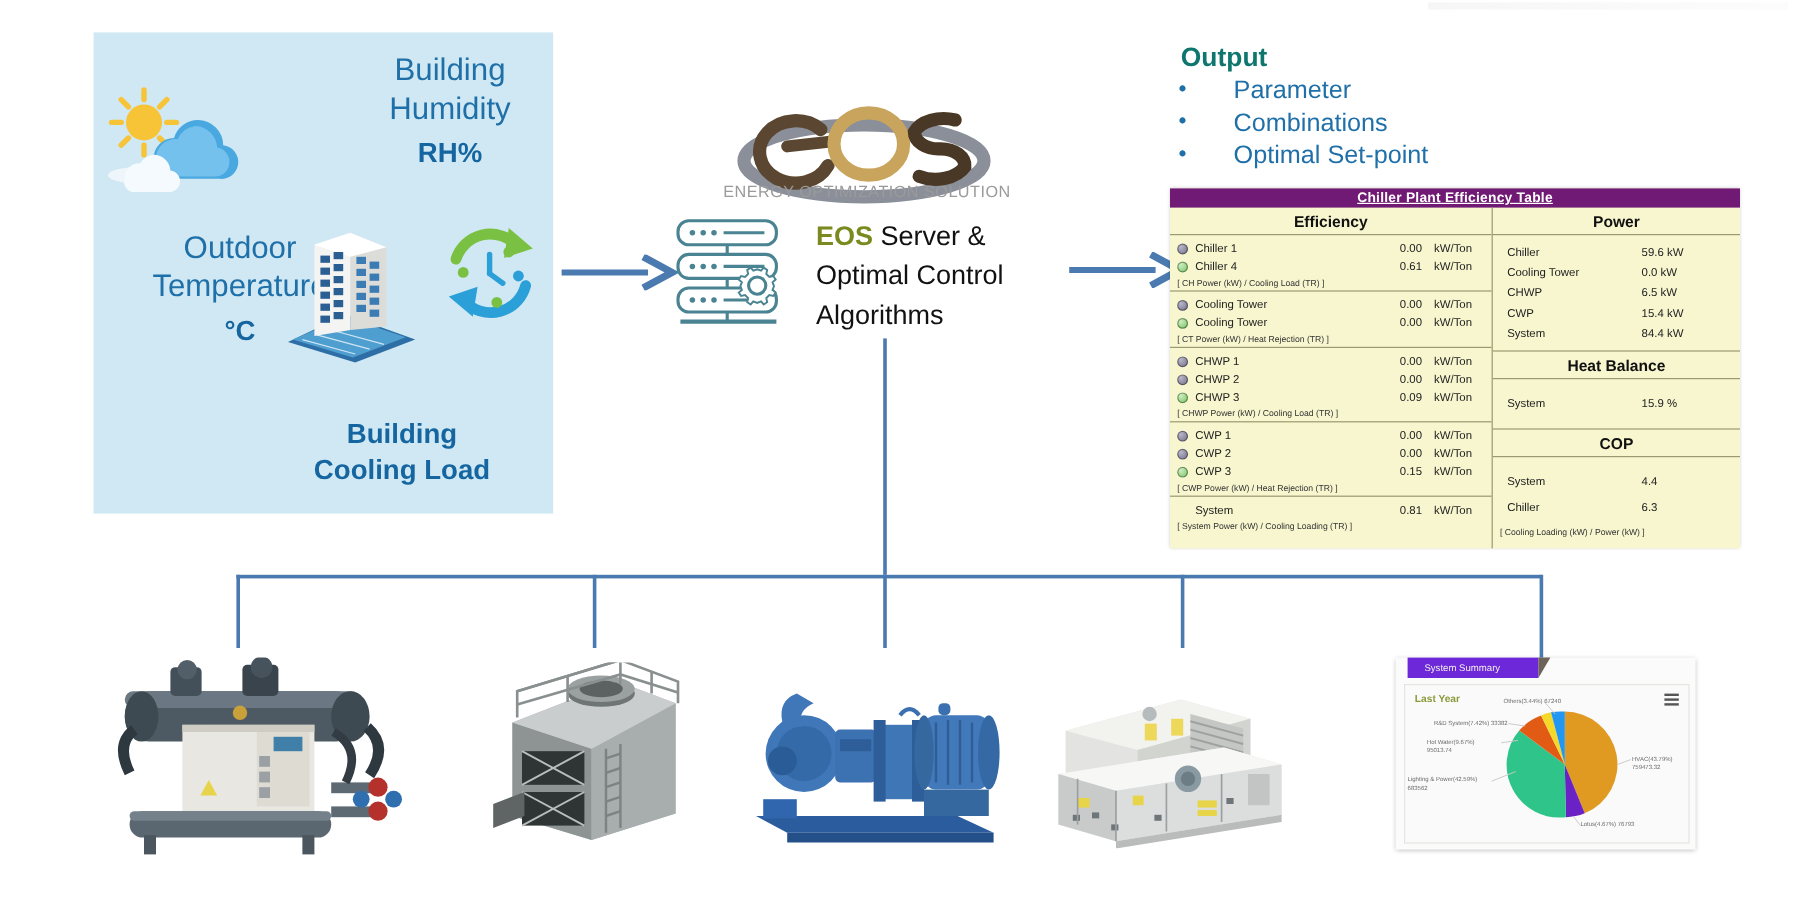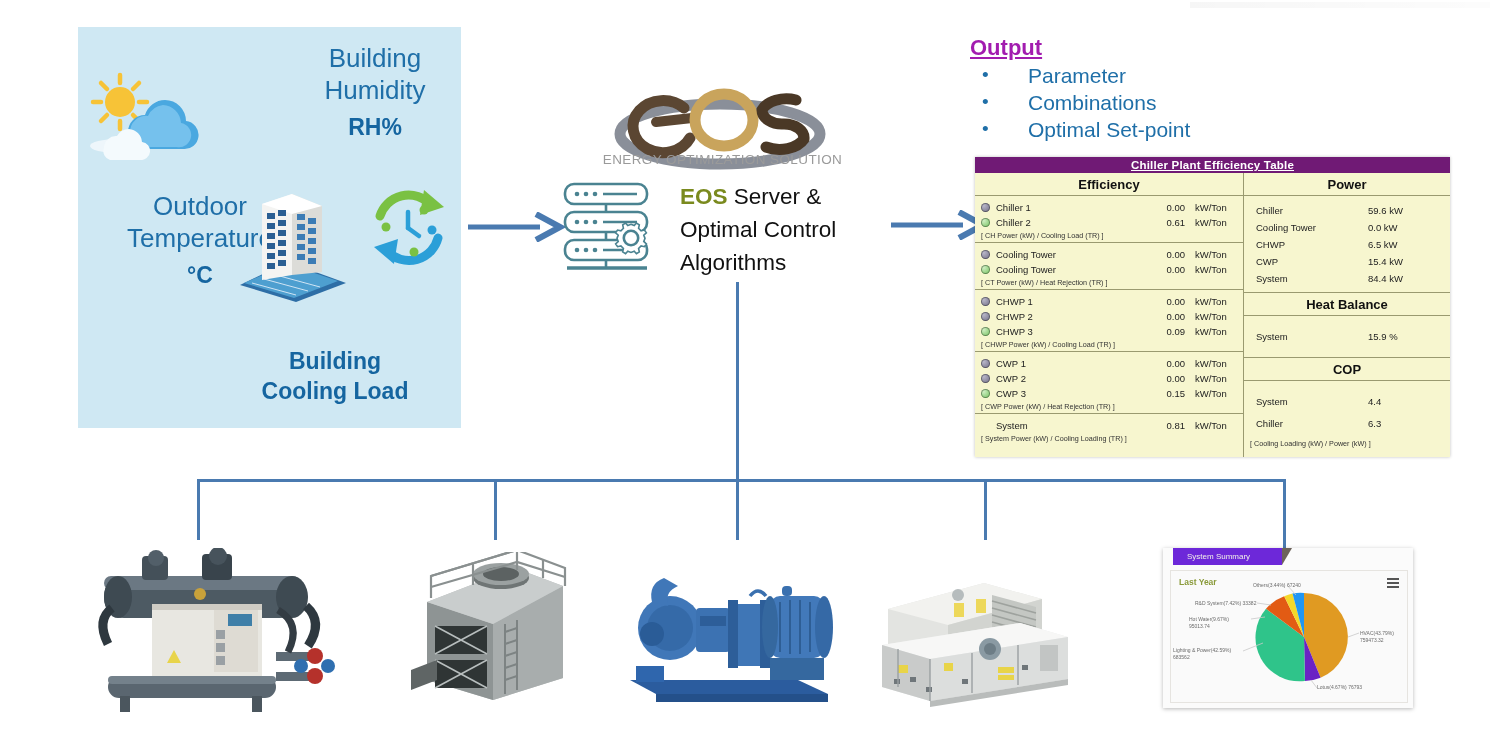--- a/index.html
+++ b/index.html
@@ -28,22 +28,22 @@
   #server-text{left:680px;top:180px;width:230px;font-size:22.5px;line-height:33px;color:#111;}
   #server-text .eos{color:#7a8a1e;font-weight:bold;}
 
   
   .arrow{height:30px;}
   #arrow-1{left:466px;top:212px;width:100px;}
   #arrow-2{left:889px;top:210px;width:100px;}
 
   
   #output-block{left:970px;top:34px;width:260px;}
-  #output-title{font-size:22px;color:#a21caf;font-weight:bold;
-                text-decoration:underline;line-height:28px;}
+  #output-title{font-size:22px;color:#0f766e;font-weight:bold;
+                line-height:28px;margin-left:14px;}
   #output-block ul{margin:0;padding:0 0 0 8px;list-style:none;}
   #output-block li{color:#1f6fa8;font-size:21px;line-height:27px;
                    position:relative;padding-left:50px;}
   #output-block li:before{content:"\2022";position:absolute;left:4px;top:-1px;
                           font-size:19px;color:#1f6fa8;}
 
   
   #cpe-table{left:975px;top:157px;width:475px;height:300px;
              background:#f7f6cf;box-shadow:0 0 3px rgba(0,0,0,.25);}
   #cpe-head{height:16px;background:#701a75;color:#ffffff;font-size:11.5px;
@@ -275,21 +275,21 @@
 
       <div class="grp">
         <div class="erow">
           <span class="dot off"></span>
           <span class="enm">Chiller 1</span>
           <span class="eval">0.00</span>
           <span class="eunit">kW/Ton</span>
         </div>
         <div class="erow">
           <span class="dot on"></span>
-          <span class="enm">Chiller 2</span>
+          <span class="enm">Chiller 4</span>
           <span class="eval">0.61</span>
           <span class="eunit">kW/Ton</span>
         </div>
         <div class="formula">[ CH Power (kW) / Cooling Load (TR) ]</div>
       </div>
 
       <div class="grp">
         <div class="erow">
           <span class="dot off"></span>
           <span class="enm">Cooling Tower</span>

